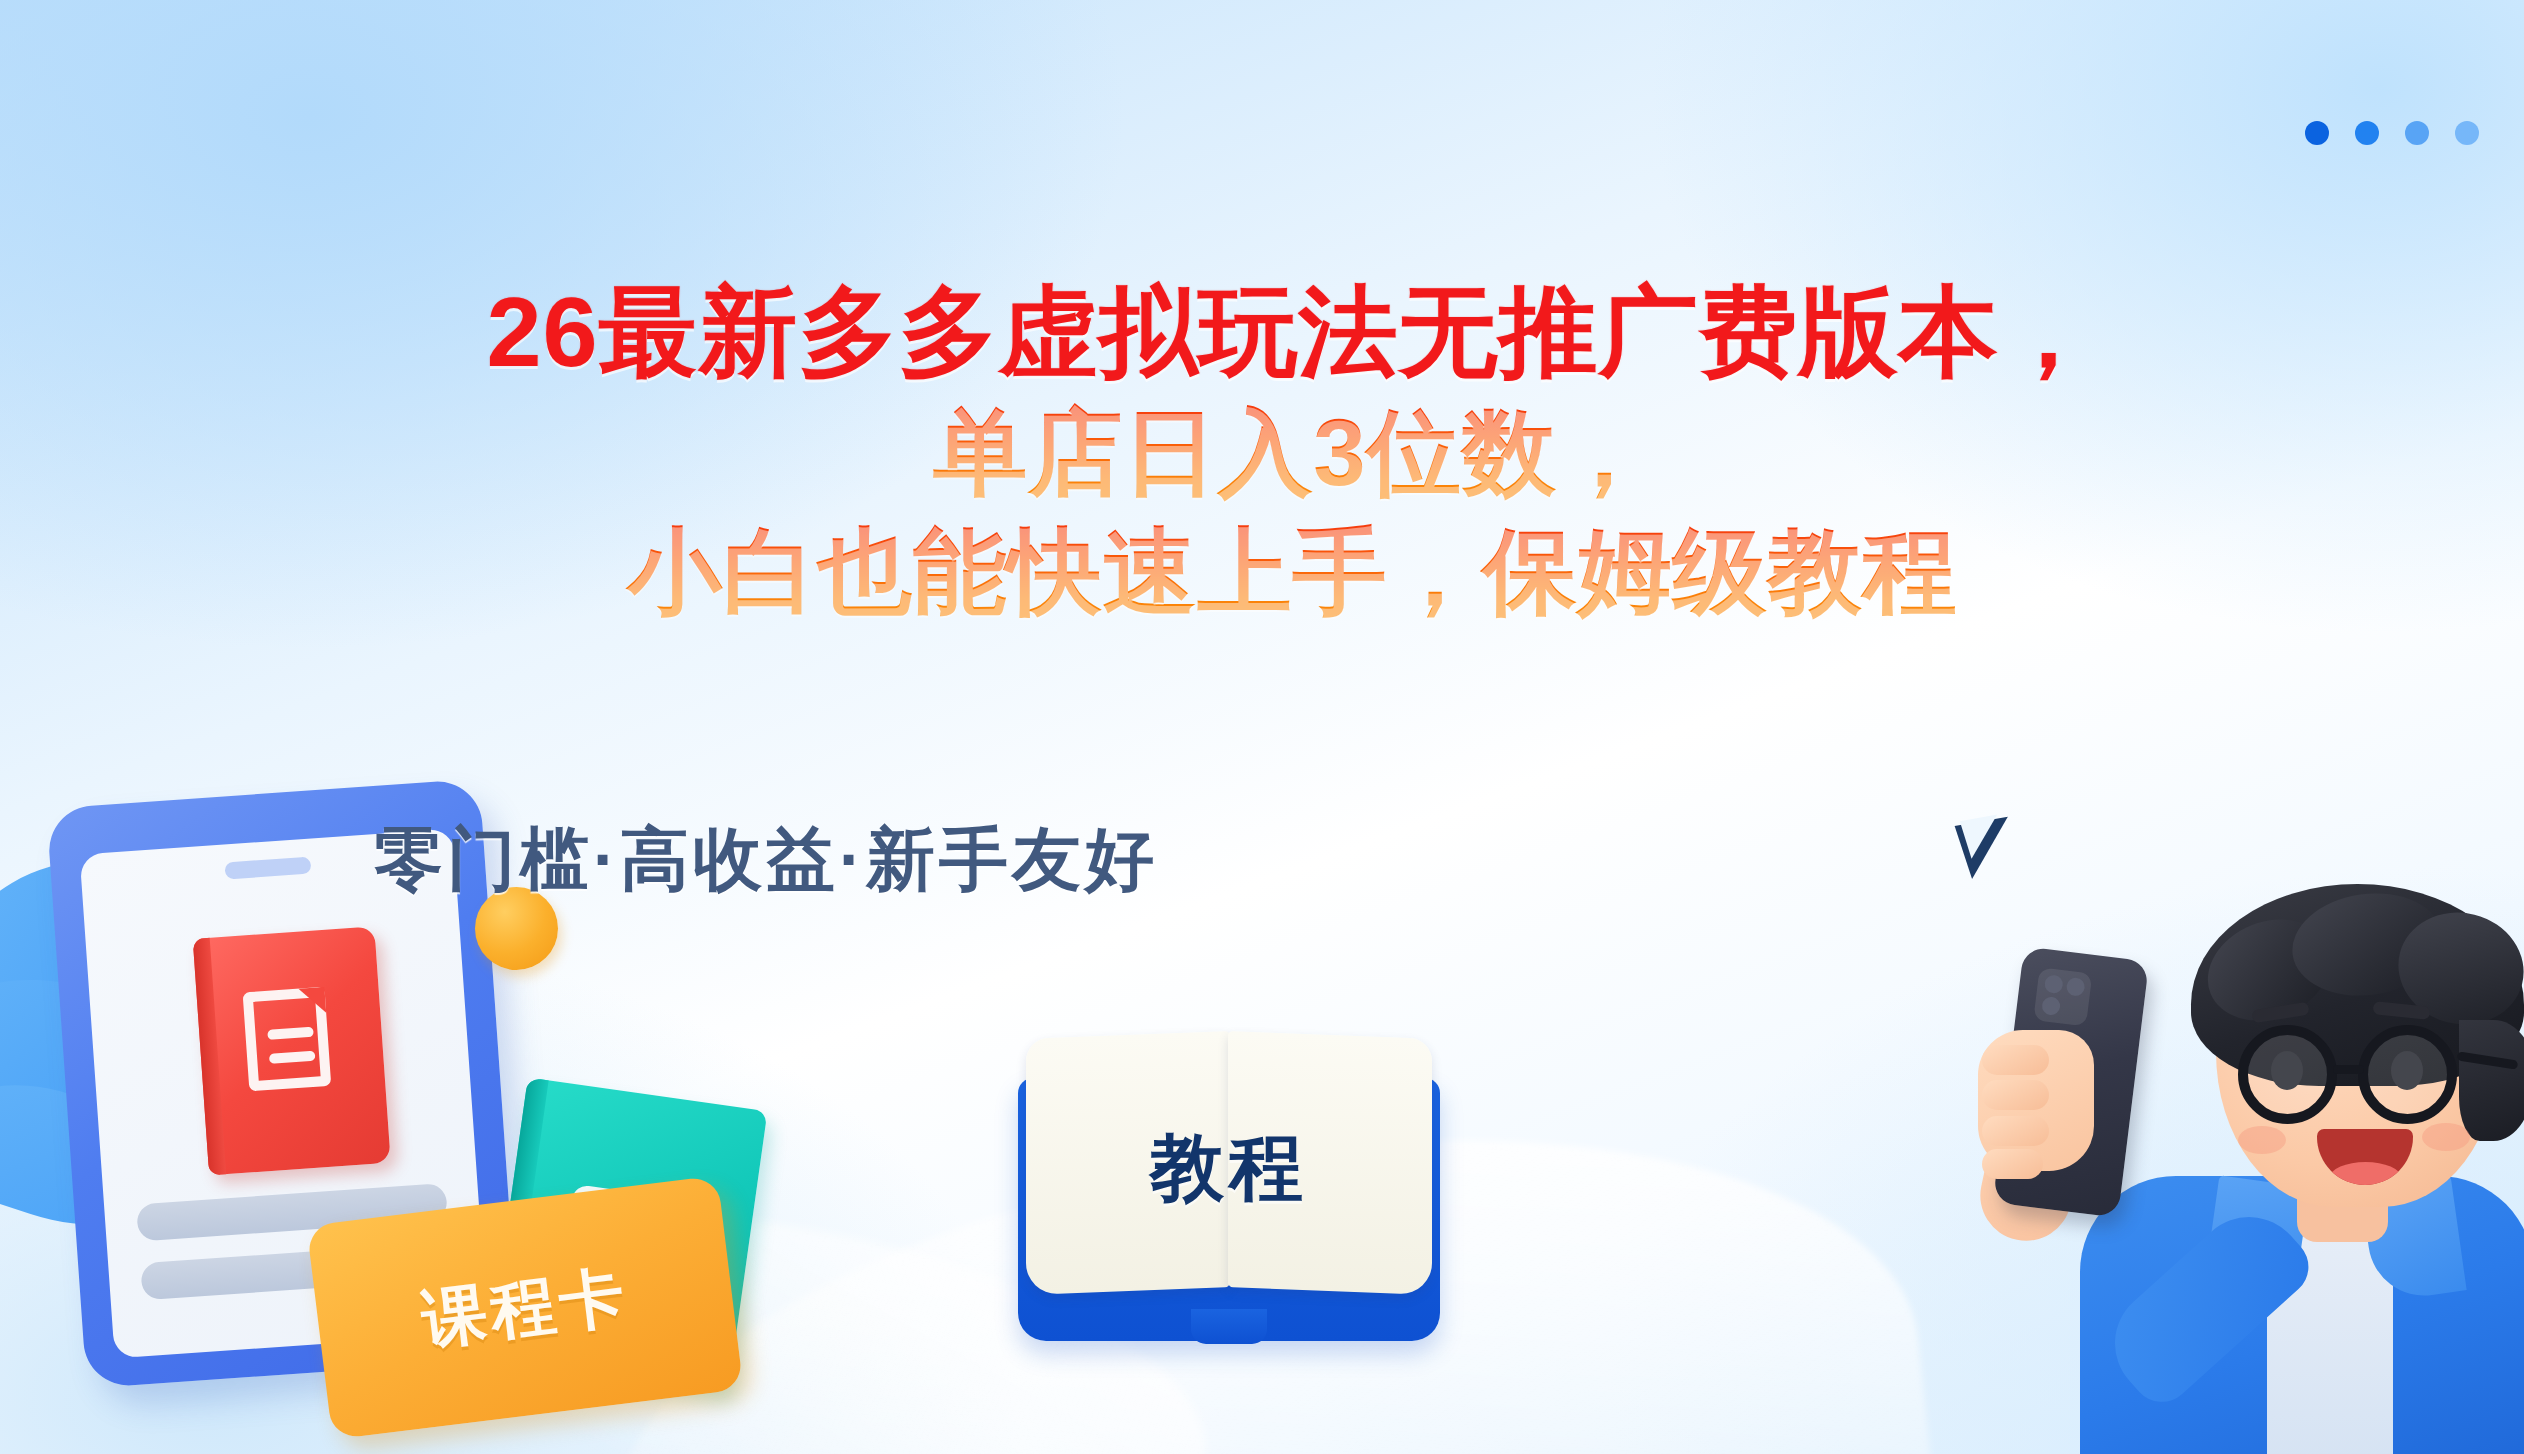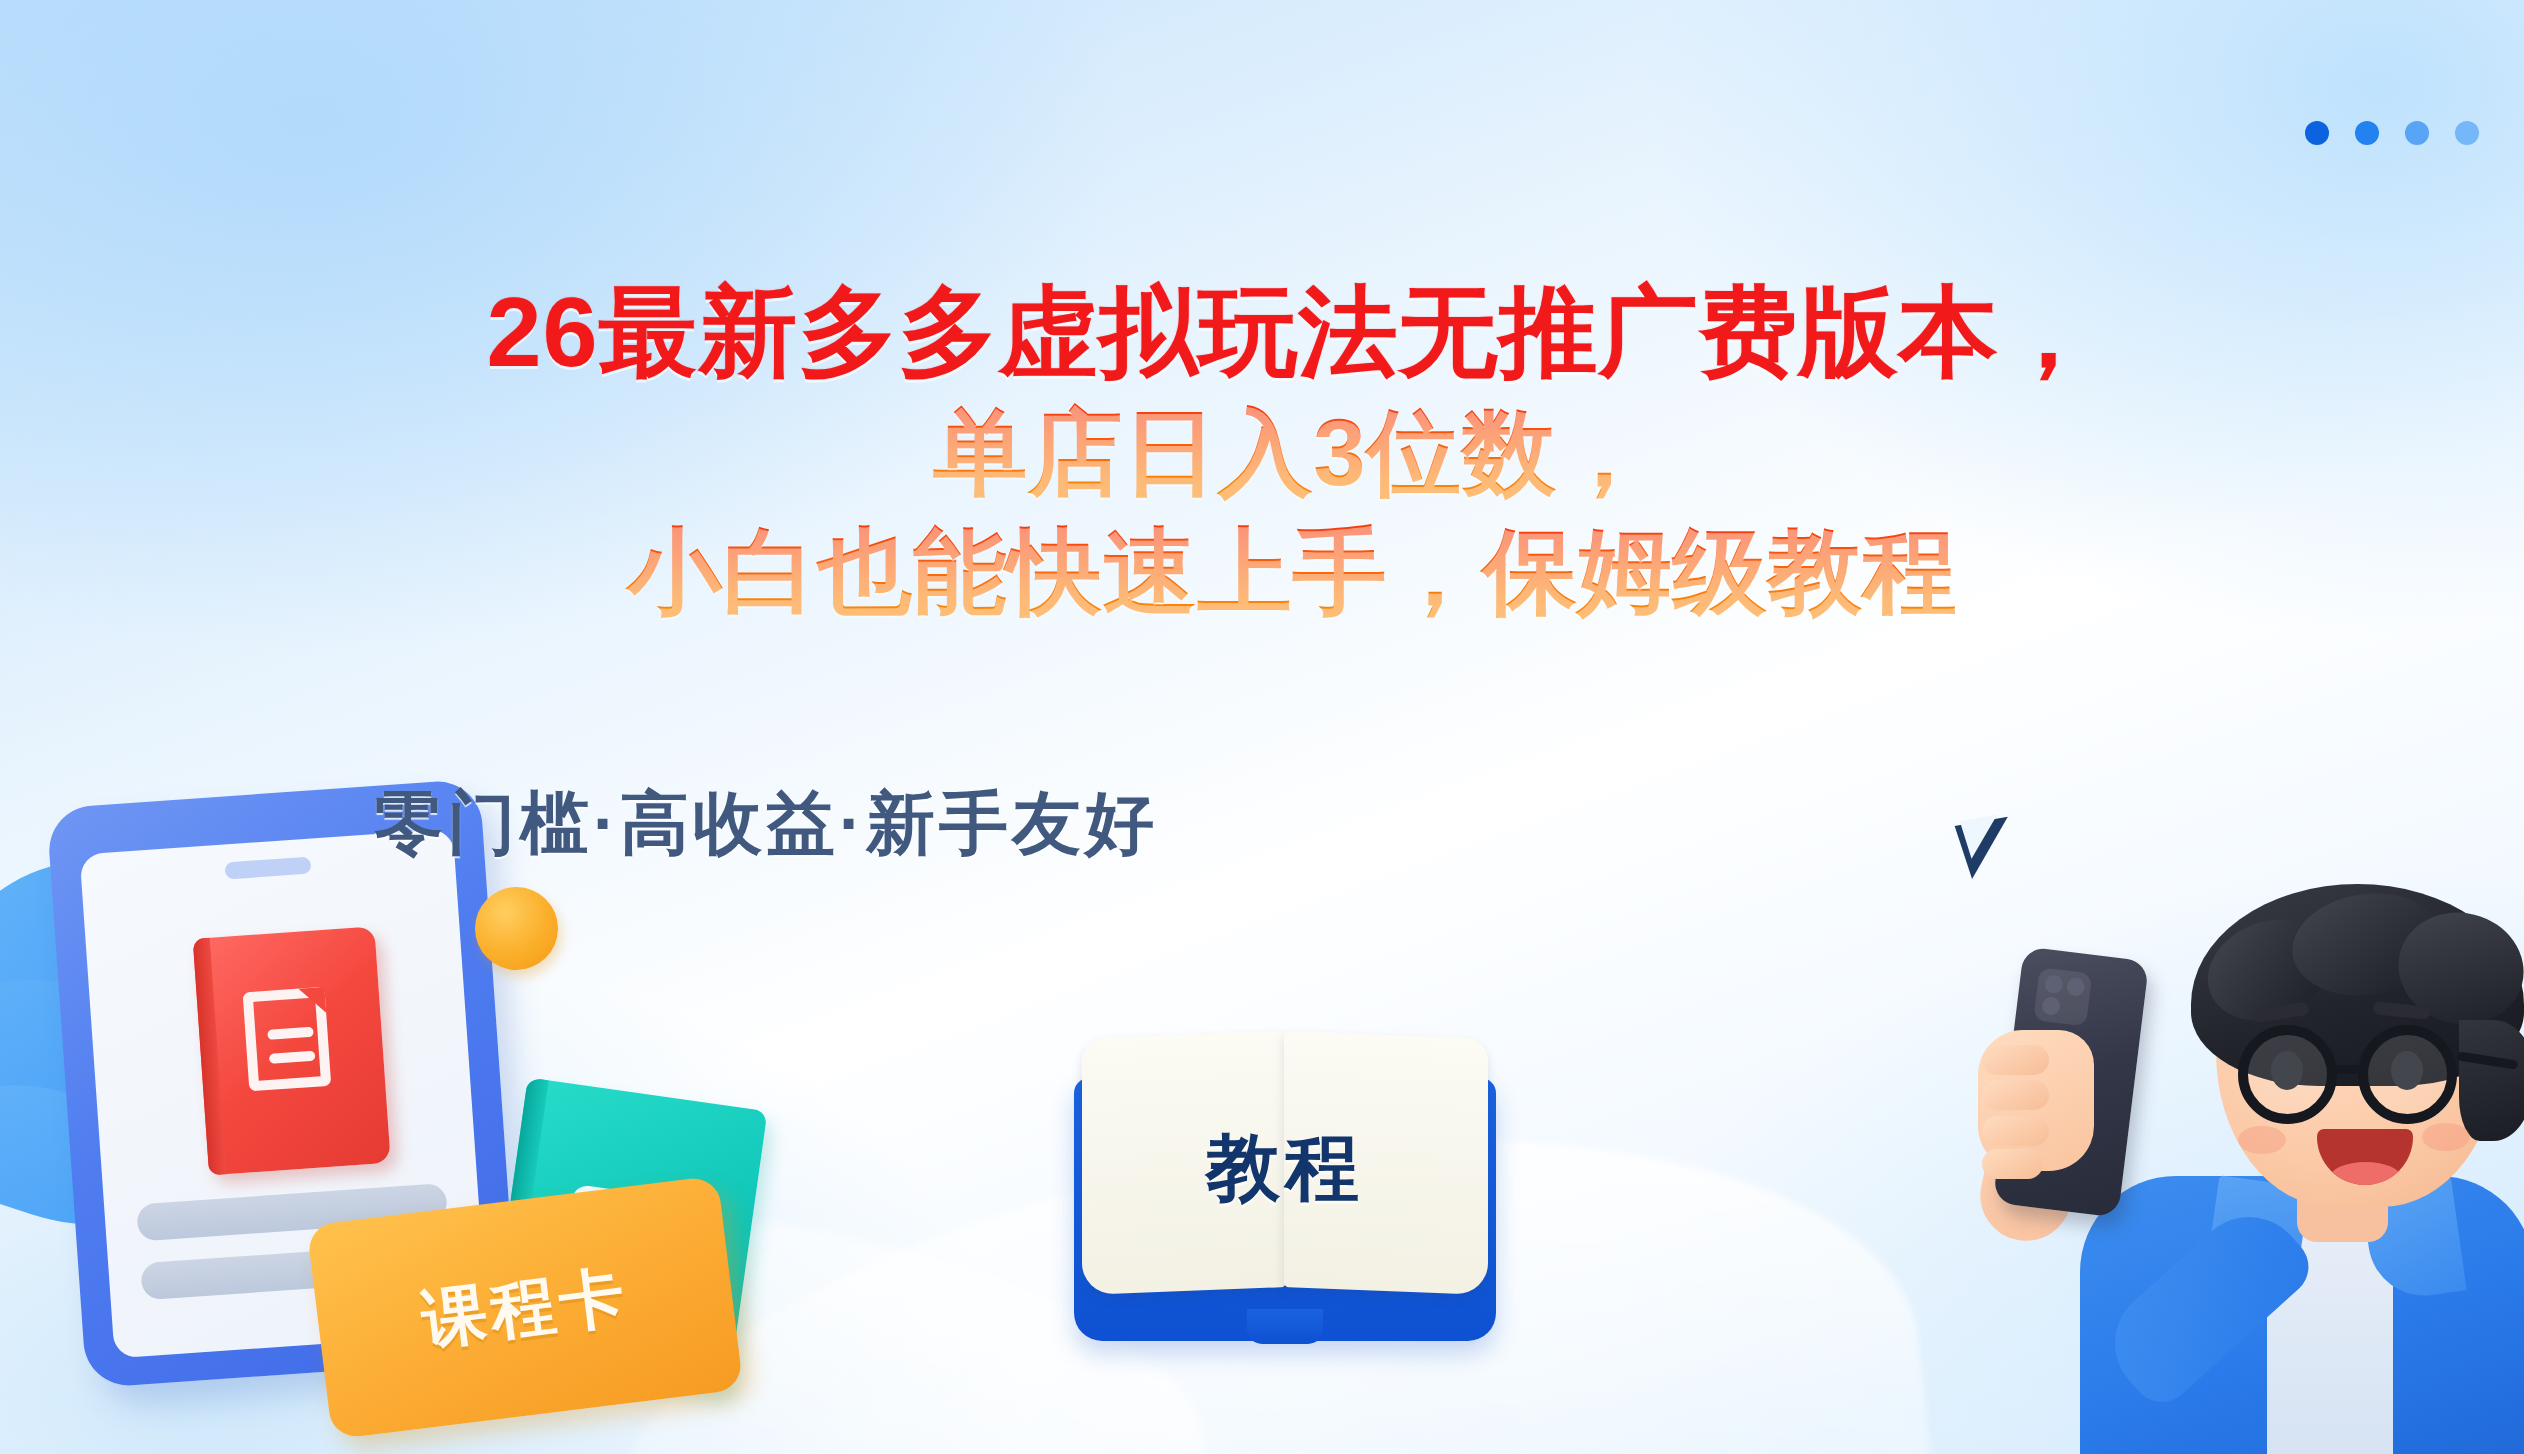--- a/index.html
+++ b/index.html
@@ -65,21 +65,21 @@
     -webkit-background-clip:text;
     background-clip:text;
     color:transparent;
     text-shadow:0 2px 0 rgba(255,255,255,.45);
   }
   .hl2 { margin-top:5px; }
   .hl3 { margin-top:6px; }
 
   
   .subtitle {
-    position:absolute; top:778px; left:374px;
+    position:absolute; top:814px; left:374px;
     font-size:69px; font-weight:700; letter-spacing:4px;
     color:#41597f;
     text-shadow:0 2px 1px rgba(255,255,255,.8);
     z-index:8;
   }
 
   
   .bubble {
     position:absolute; left:1813px; top:722px;
     width:202px; height:126px;
@@ -213,21 +213,21 @@
     box-shadow:9px 13px 21px rgba(226,150,30,.30);
     display:flex; align-items:center; justify-content:center;
     z-index:7;
   }
   .coursecard span {
     font-size:65px; font-weight:900; color:#fffaf0; letter-spacing:4px;
     text-shadow:0 3.5px 0 rgba(210,130,10,.35);
   }
 
   
-  .bookwrap { position:absolute; left:1063px; top:1002px; width:444px; height:353px; z-index:7; }
+  .bookwrap { position:absolute; left:1007px; top:1002px; width:444px; height:353px; z-index:7; }
   .book-cover {
     position:absolute; left:11px; top:76px; width:422px; height:263px;
     background:linear-gradient(180deg,#1a63e0 0%,#0e51d2 100%);
     border-radius:15px 15px 28px 28px;
     box-shadow:0 13px 23px rgba(24,86,200,.22);
   }
   .book-cover::after {
     content:""; position:absolute; left:50%; transform:translateX(-50%);
     bottom:-3px; width:76px; height:35px;
     background:linear-gradient(180deg,#1a63e0,#0e51d2);

